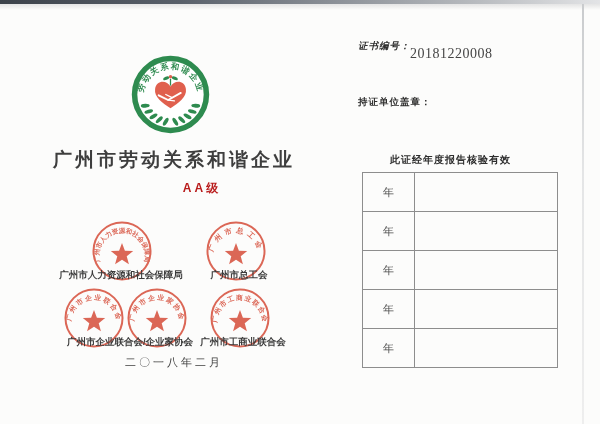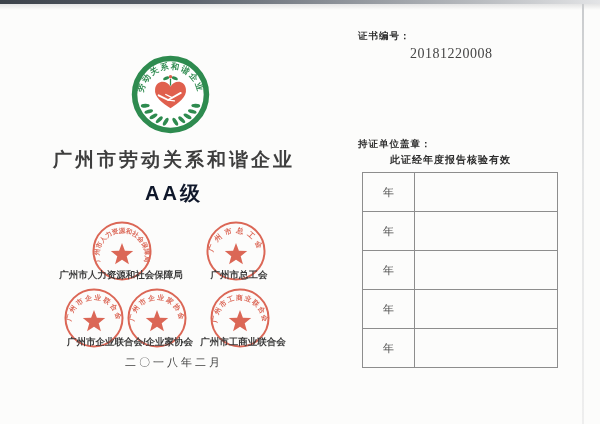--- a/index.html
+++ b/index.html
@@ -23,21 +23,21 @@
   }
   .abs{position:absolute;line-height:1.15;}
   
   .emblem{left:131px;top:55px;width:79px;height:79px;}
   .title1{
     left:0;top:149px;width:348px;text-align:center;
     font-size:19px;font-weight:600;letter-spacing:3px;color:#3e3e3e;
   }
   .title2{
     left:0;top:182px;width:348px;text-align:center;
-    font-size:20px;font-weight:600;letter-spacing:3px;color:#0f172a;
+    font-size:12px;font-weight:600;letter-spacing:3px;color:#b91c1c;padding-left:28px;
   }
   .stamp{width:62px;height:62px;opacity:.92;}
   .stamp-r1a{left:91px;top:220px;}
   .stamp-r1b{left:205px;top:220px;}
   .stamp-r2a{left:63px;top:287px;}
   .stamp-r2b{left:126px;top:287px;}
   .stamp-r2c{left:209px;top:287px;}
   .stamp-label{
     text-align:center;font-size:9.5px;font-weight:700;color:#3a3a3a;
     letter-spacing:0;z-index:5;white-space:nowrap;
@@ -49,23 +49,23 @@
   .date{
     left:0;top:356px;width:348px;text-align:center;
     font-size:11px;font-weight:500;letter-spacing:3px;color:#3c3c3c;
   }
   
   .field-label{font-size:9.5px;font-weight:700;color:#2e2e2e;letter-spacing:1px;}
   .field-value{
     font-family:"Liberation Serif","DejaVu Serif",serif;
     font-size:14px;color:#454545;letter-spacing:.5px;
   }
-  .certno-label{left:358px;top:31px;}
+  .certno-label{left:358px;top:41px;font-style:italic;}
   .certno-value{left:410px;top:46px;}
-  .holder-label{left:358px;top:97px;margin-top:42px;}
+  .holder-label{left:358px;top:97px;}
   .holder-value{left:437px;top:100px;}
   .table-heading{left:358px;top:154px;font-size:10px;font-weight:700;color:#2e2e2e;letter-spacing:1px;padding-left:32px;}
   .year-table{
     left:362px;top:172px;width:196px;height:196px;
     display:flex;flex-direction:column;
     border:1px solid #8d8d8d;box-sizing:border-box;
   }
   .year-row{flex:1;display:flex;border-bottom:1px solid #8d8d8d;}
   .year-row:last-child{border-bottom:none;}
   .year-cell{

